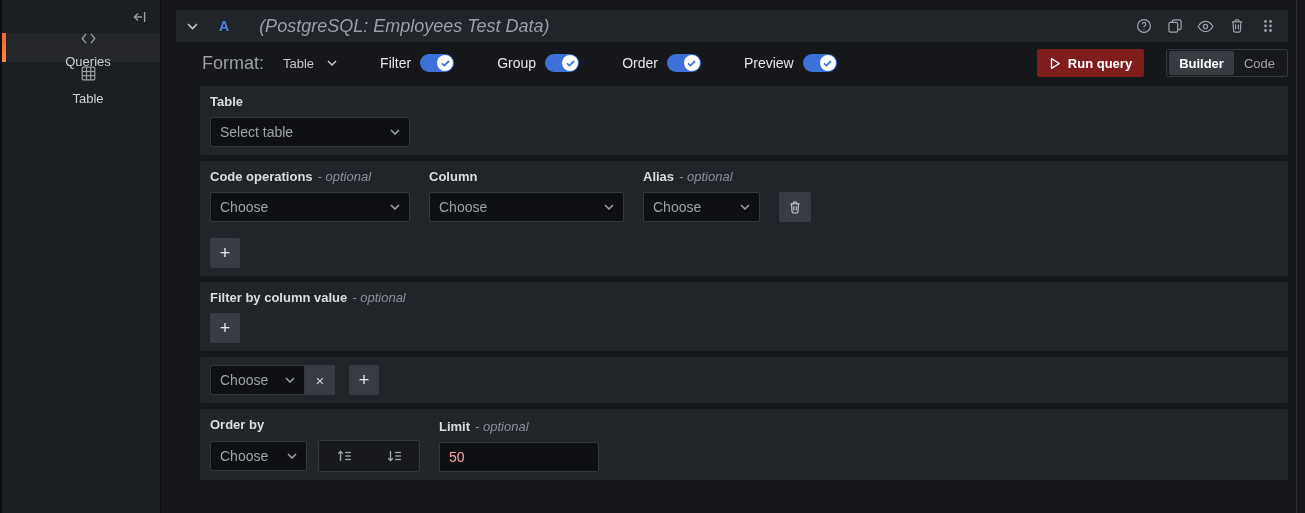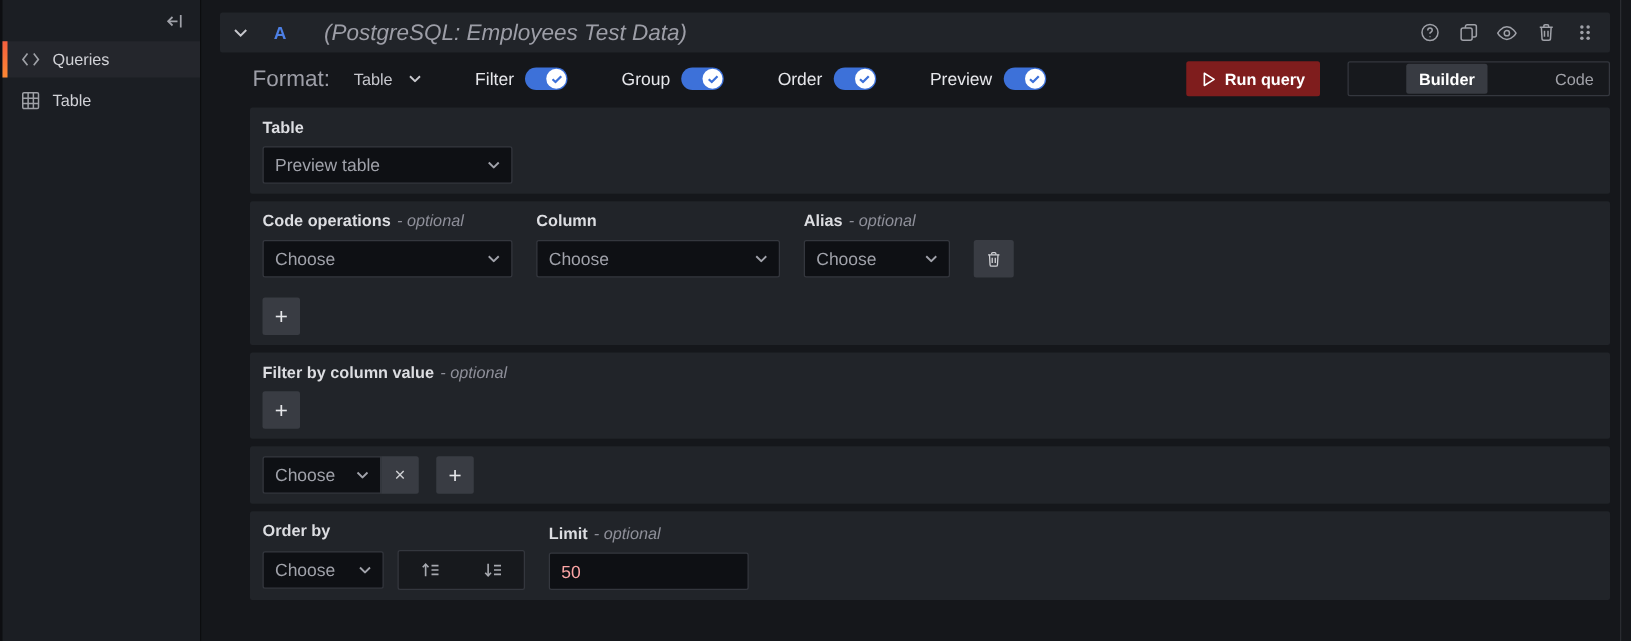--- a/index.html
+++ b/index.html
@@ -14,21 +14,21 @@
   
   .sidebar {
     width:161px; min-width:161px; height:100%;
     background:#1b1e23; border-left:2px solid #0d0e11; border-right:1px solid #0c0d0f;
     padding-top:6px;
   }
   .collapse-row { display:flex; justify-content:flex-end; padding:2px 11px 7px 0; }
   .collapse-btn { width:18px; height:18px; color:#9fa1a8; cursor:pointer; display:flex; align-items:center; justify-content:center; }
   .nav-item {
     display:flex; align-items:center; gap:10px; height:29px; margin-bottom:4px;
-    padding-left:14px; position:relative; color:#d0d1d6; cursor:pointer; font-size:13px;
+    padding-left:14px; position:relative; color:#d0d1d6; cursor:pointer; font-size:13px;flex-direction:column;
   }
   .nav-item.active { background:#24262c; }
   .nav-item.active::before {
     content:""; position:absolute; left:0; top:0; bottom:0; width:4px;
     background:linear-gradient(180deg,#f55f3e,#ff8833);
   }
   .nav-icon { width:16px; height:16px; color:#9ea0a6; display:flex; align-items:center; justify-content:center; }
 
   
   .main { flex:1; padding:10px 17px 0 15px; position:relative; }
@@ -60,21 +60,21 @@
   }
   .run-btn {
     margin-left:auto; height:28px; background:#7f1d1d; border-radius:2px; border:none;
     color:#fff; font-size:13px; font-weight:700; font-family:inherit;
     display:flex; align-items:center; gap:7px; padding:0 12px; cursor:pointer;
   }
   .mode-toggle {
     margin-left:22px; height:28px; border:1px solid #34373e; border-radius:2px;
     display:flex; align-items:center; background:#17191d; padding:0 2px;
   }
-  .mode-opt { padding:0 10px; height:24px; display:flex; align-items:center; color:#a0a1a8; font-size:13px; cursor:pointer; border-radius:2px;margin-left:44px; }
+  .mode-opt { padding:0 10px; height:24px; display:flex; align-items:center; color:#a0a1a8; font-size:13px; cursor:pointer; border-radius:2px; }
   .mode-opt.active { background:#383b42; color:#fff; font-weight:700; }
 
   
   .panels { margin-left:24px; margin-top:8px; }
   .panel { background:#212429; border-radius:2px; margin-bottom:6px; padding:8px 10px; }
   .sec-label { font-size:13px; font-weight:700; color:#dcdde1; margin-bottom:8px; display:flex; gap:5px; align-items:baseline; }
   .opt { font-style:italic; font-weight:400; color:#8e8f99; font-size:13px; }
   .select {
     height:30px; background:#0e1014; border:1px solid #34373e; border-radius:2px;
     display:flex; align-items:center; justify-content:space-between; gap:6px;
@@ -256,21 +256,21 @@
       </span>
     </div>
 
     <div class="panels">
 
       <section class="panel">
         <div class="sec-label">
             <span>Table</span>
           </div>
         <div class="select" style="width:200px;">
-          <span>Preview table</span>
+          <span>Select table</span>
           <span class="chev">
               <svg width="10" height="6" viewBox="0 0 10 6" fill="none" stroke="currentColor" stroke-width="1.5">
                 <polyline points="1,1 5,5 9,1"></polyline>
               </svg>
             </span>
         </div>
       </section>
 
       <section class="panel">
         <div class="fields-row">

